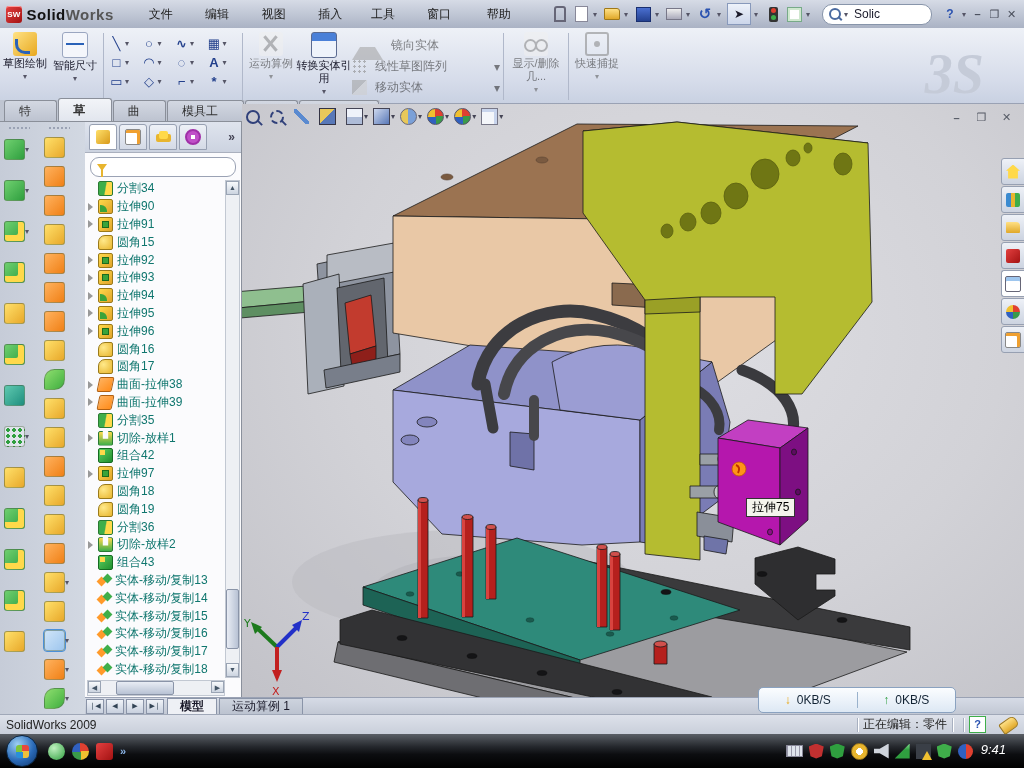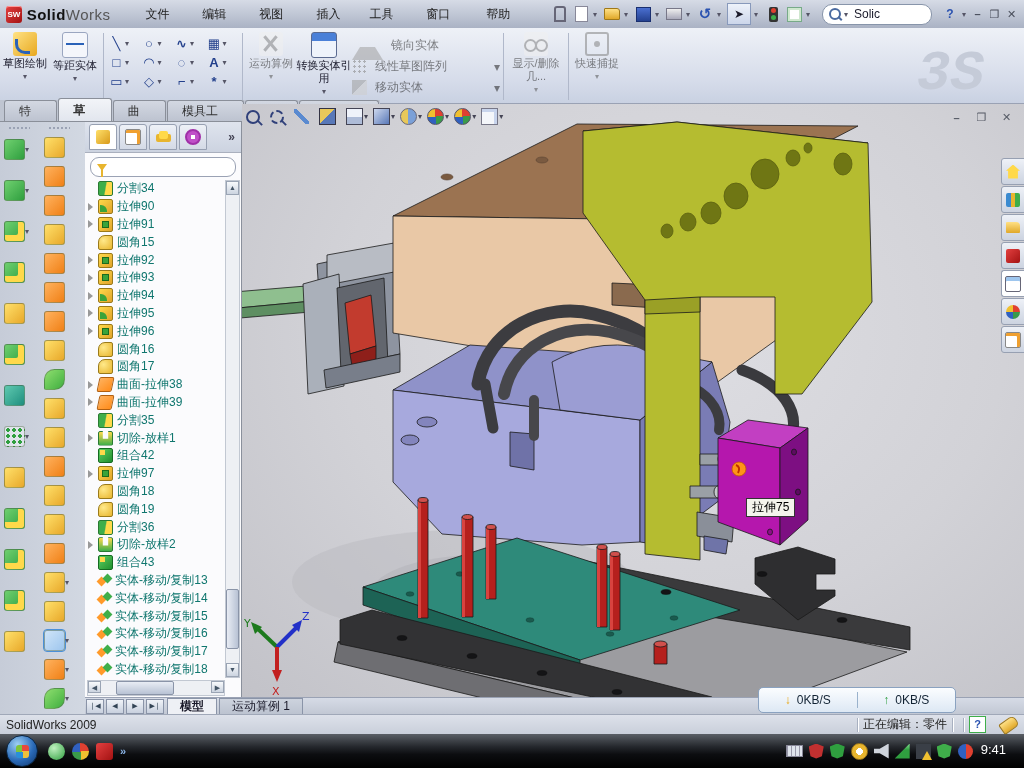--- a/index.html
+++ b/index.html
@@ -9,21 +9,21 @@
   .abs{position:absolute;}
 
   
   #titlebar{left:0;top:0;width:1024px;height:28px;
     background:linear-gradient(#d6dbe6,#bcc3d2 60%,#aab2c4);border-bottom:1px solid #969eb0;
     display:flex;align-items:center;}
   .swcube{width:17px;height:17px;margin:0 5px 0 6px;border-radius:3px;
     background:linear-gradient(135deg,#e34040,#a31212);color:#fff;font-size:8px;font-weight:bold;
     display:flex;align-items:center;justify-content:center;box-shadow:inset 0 1px 0 #ff9a9a;}
   .brand{font-size:15px;letter-spacing:.5px;margin-right:24px;}
-  .brand b{color:#111;} .brand span{color:#555;font-weight:400;}
+  .brand b{color:#111;} .brand span{color:#555;font-weight:700;}
   .menu{padding:0 11px;height:22px;line-height:22px;color:#222;cursor:default;}
   #tb-icons{display:flex;align-items:center;margin-left:18px;gap:3px;}
   .tbi{width:18px;height:18px;border-radius:2px;position:relative;display:flex;align-items:center;justify-content:center;font-size:12px;color:#2a3a6a;}
   .tbi-dd{font-size:8px;color:#556;width:7px;}
   .pin{width:8px;height:12px;border:2px solid #667;border-radius:3px 3px 0 0;}
   .doc-new{width:11px;height:14px;background:#fff;border:1px solid #889;}
   .doc-open{width:14px;height:10px;background:linear-gradient(#ffe084,#e0a82a);border:1px solid #a07818;border-radius:1px 3px 1px 1px;}
   .doc-save{width:13px;height:13px;background:linear-gradient(#4a6fd0,#24418f);border:1px solid #1a2f6f;}
   .doc-print{width:14px;height:10px;background:linear-gradient(#eee,#aab);border:1px solid #778;}
   .undo{color:#2a52b0;font-size:15px;font-weight:bold;}
@@ -34,21 +34,21 @@
   #searchbox{display:flex;align-items:center;height:19px;width:96px;background:#fff;border:1px solid #8895aa;
     border-radius:10px;padding:0 6px;margin:0 6px;gap:3px;}
   .lens{width:8px;height:8px;border:2px solid #4a6aa0;border-radius:50%;position:relative;}
   .lens::after{content:"";position:absolute;width:2px;height:5px;background:#4a6aa0;right:-2px;bottom:-3px;transform:rotate(-45deg);}
   .winbtn{width:17px;height:15px;display:flex;align-items:center;justify-content:center;color:#4a4f5c;font-weight:bold;font-size:11px;}
 
   
   #ribbon{left:0;top:28px;width:1024px;height:76px;
     background:linear-gradient(#eef1f7,#d6dcea 70%,#c9d1e2);border-bottom:1px solid #9aa2b4;
     display:flex;align-items:flex-start;padding-top:2px;box-sizing:border-box;}
-  #watermark{right:40px;top:18px;font-family:Liberation Mono, monospace;font-style:italic;font-weight:bold;
+  #watermark{right:40px;top:18px;font-family:Liberation Serif, serif;font-style:italic;font-weight:bold;
     font-size:56px;color:#c5cbd8;line-height:1;}
   .rbtn{width:50px;min-height:66px;display:flex;flex-direction:column;align-items:center;padding-top:2px;
     font-size:11px;line-height:13px;text-align:center;color:#223;}
   .rbtn .ric{width:24px;height:24px;border-radius:3px;position:relative;margin-bottom:1px;}
   .rbtn .dd{font-size:8px;color:#556;}
   .dis{filter:grayscale(1);opacity:.55;}
   .ric-sketch{background:linear-gradient(135deg,#ffe285,#e8a81f);}
   .ric-sketch::after{content:"";position:absolute;left:2px;bottom:2px;width:12px;height:12px;border:3px solid #2a62b8;border-right:none;border-top:none;border-radius:0 0 0 10px;}
   .ric-dim{background:#f4f6fb;border:1px solid #9aa6c0;}
   .ric-dim::after{content:"";position:absolute;left:3px;right:3px;top:10px;height:2px;background:#2a62b8;}
@@ -218,21 +218,21 @@
   .tri[data-k="keyboard"]{background:#dfe4ec;border:1px solid #889;height:10px;background-image:linear-gradient(90deg,#99a 1px,transparent 1px);background-size:4px 100%;}
   .tri[data-k="shield-red"]{background:#c23030;clip-path:polygon(50% 0,100% 20%,88% 85%,50% 100%,12% 85%,0 20%);}
   .tri[data-k="shield-green"]{background:#2f9f3f;clip-path:polygon(50% 0,100% 20%,88% 85%,50% 100%,12% 85%,0 20%);}
   .tri[data-k="badge-clock"]{background:radial-gradient(circle,#fff 30%,#e8b52e 33%);border-radius:50%;border:1px solid #a07818;}
   .tri[data-k="speaker"]{background:#cfd4dc;clip-path:polygon(0 35%,40% 35%,100% 0,100% 100%,40% 65%,0 65%);}
   .tri[data-k="signal-green"]{background:linear-gradient(0deg,#2f9f3f 60%,#7fdf8f);clip-path:polygon(0 100%,100% 0,100% 100%);}
   .tri[data-k="net-warning"]{background:#3a3f47;position:relative;}
   .tri[data-k="net-warning"]::after{content:"";position:absolute;right:-1px;bottom:-1px;width:0;height:0;border-left:5px solid transparent;border-right:5px solid transparent;border-bottom:9px solid #f0c030;}
   .tri[data-k="shield-plus"]{background:#3fae4a;clip-path:polygon(50% 0,100% 20%,88% 85%,50% 100%,12% 85%,0 20%);}
   .tri[data-k="dual-blue-red"]{background:linear-gradient(90deg,#3060c0 50%,#e04030 50%);border-radius:50%;}
-  #clock{color:#fff;font-size:13px;margin:0 10px 4px 2px;}
+  #clock{color:#fff;font-size:13px;margin:0 10px 4px 2px;font-style:italic;}
 
   svg text{font-family:"DejaVu Sans",sans-serif;}
 </style>
 </head>
 <body>
 
 <div id="screen">
 
   <div id="titlebar" class="abs">
     <div class="swcube">SW</div>
@@ -297,21 +297,21 @@
   </div>
 
   <div id="ribbon" class="abs">
     <div class="rbtn">
       <span class="ric ric-sketch"></span>
       <span>草图绘制</span>
       <span class="dd">▾</span>
     </div>
     <div class="rbtn">
       <span class="ric ric-dim"></span>
-      <span>等距实体</span>
+      <span>智能尺寸</span>
       <span class="dd">▾</span>
     </div>
     <div class="rsep"></div>
     <div id="sk-grid">
 
     <div class="skc">
           <span class="skg">╲</span>
           <span class="tbi-dd la" data-a="1">▾</span>
         </div>
         <div class="skc">

